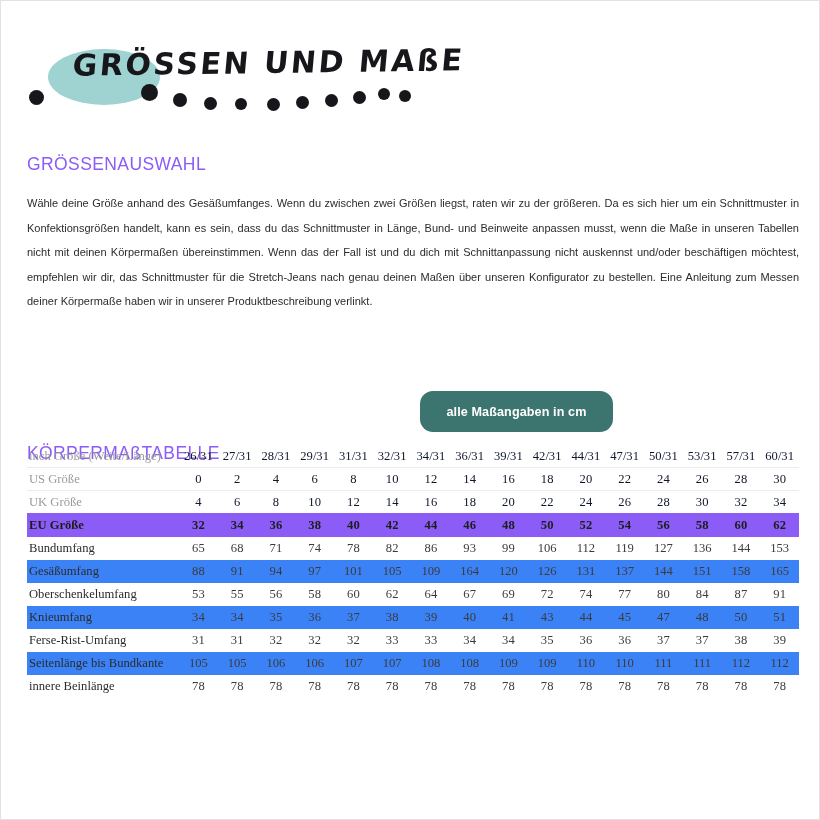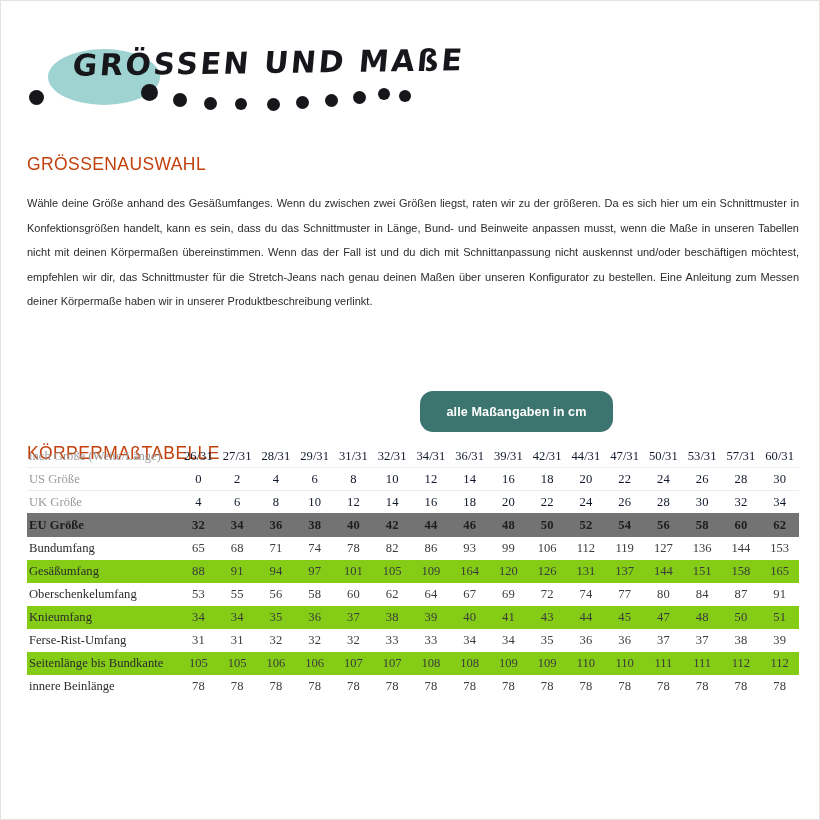--- a/index.html
+++ b/index.html
@@ -57,21 +57,21 @@
     background: #17161a;
     border-radius: 50%;
   }
 
   
   .section-heading {
     position: absolute;
     font-size: 17.5px;
     font-weight: 400;
     letter-spacing: 0.4px;
-    color: #c2410c;
+    color: #8b5cf6;
   }
   #heading-sizeselect { left: 26px; top: 153px; }
   #heading-table      { left: 26px; top: 394px; margin-top: 48px; }
 
   
   .intro {
     position: absolute;
     left: 26px;
     top: 190px;
     width: 772px;
@@ -132,30 +132,30 @@
   table.size-table col.c-label { width: 152px; }
   table.size-table col.c-val   { width: 38.75px; }
 
   
   tr.meta td { color: #0f172a; }
   tr.meta td.rowlabel { color: #9a9a9a; }
   tr.meta-sep td { border-bottom: 1px solid #ececec; }
 
   
   tr.eu td {
-    background: #737373;
+    background: #8b5cf6;
     color: #1d1d1d;
     font-weight: 700;
     height: 24px;
   }
   tr.eu td.rowlabel { color: #1d1d1d; font-weight: 700; }
 
   
   tr.data td { height: 23px; }
-  tr.data.alt td { background: #84cc16; }
+  tr.data.alt td { background: #3b82f6; }
   tr.data td.rowlabel { color: #2b2b2b; }
 </style>
 </head>
 <body>
 
 <div id="page">
 
   <div class="banner">
     <div class="banner-ellipse"></div>
     <div class="banner-title">GRÖSSEN UND MAßE</div>

